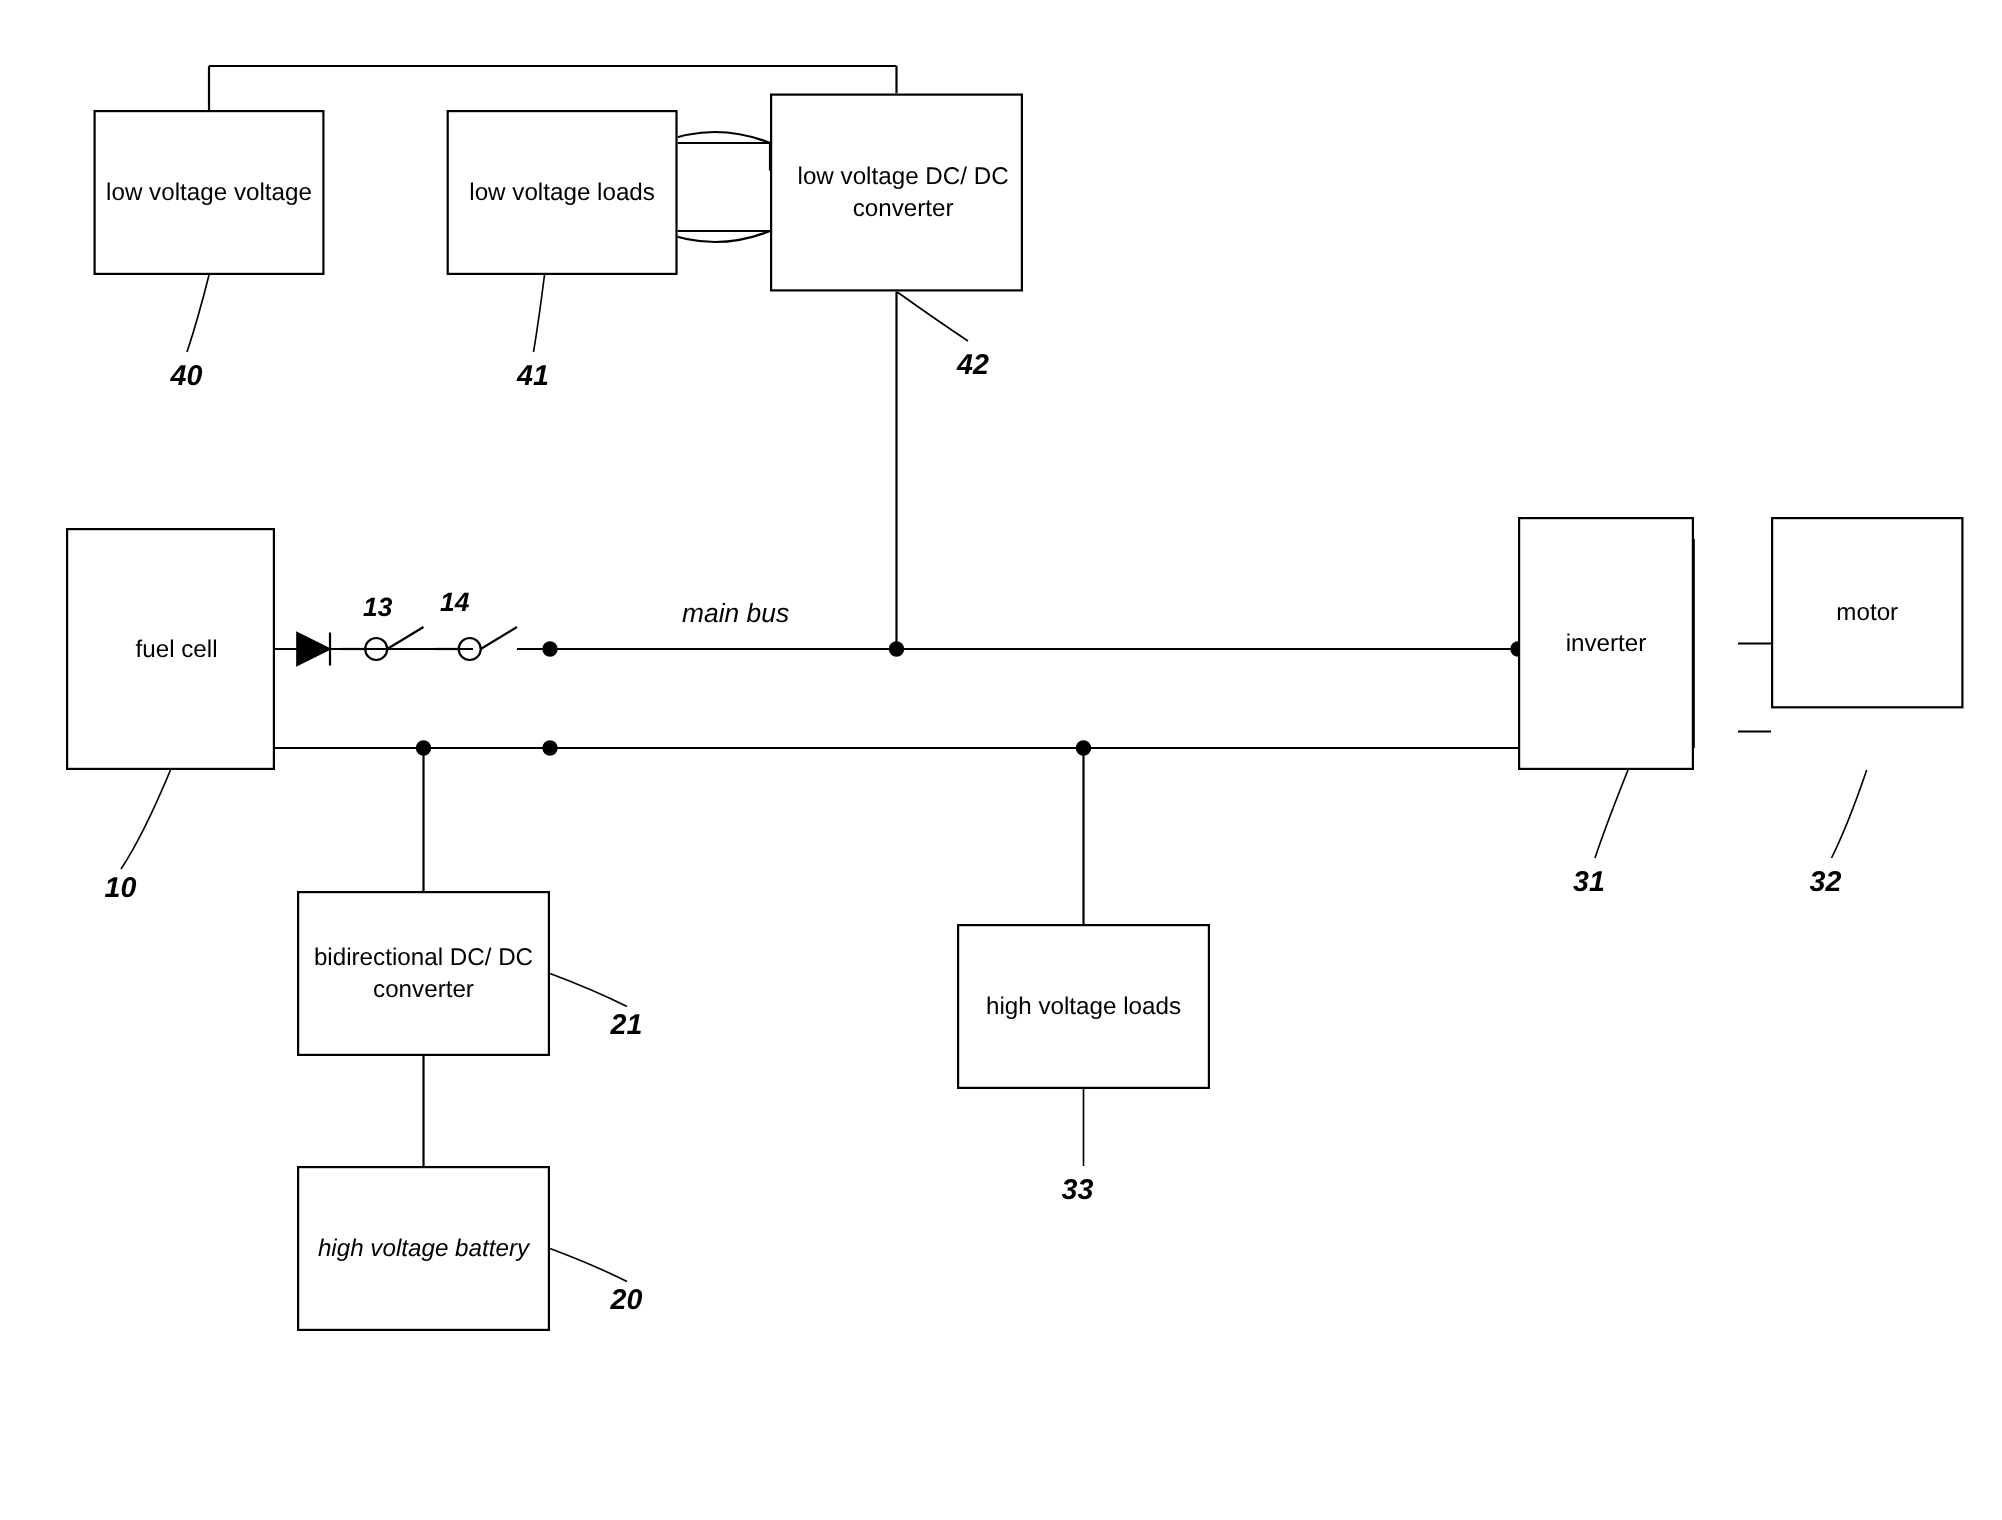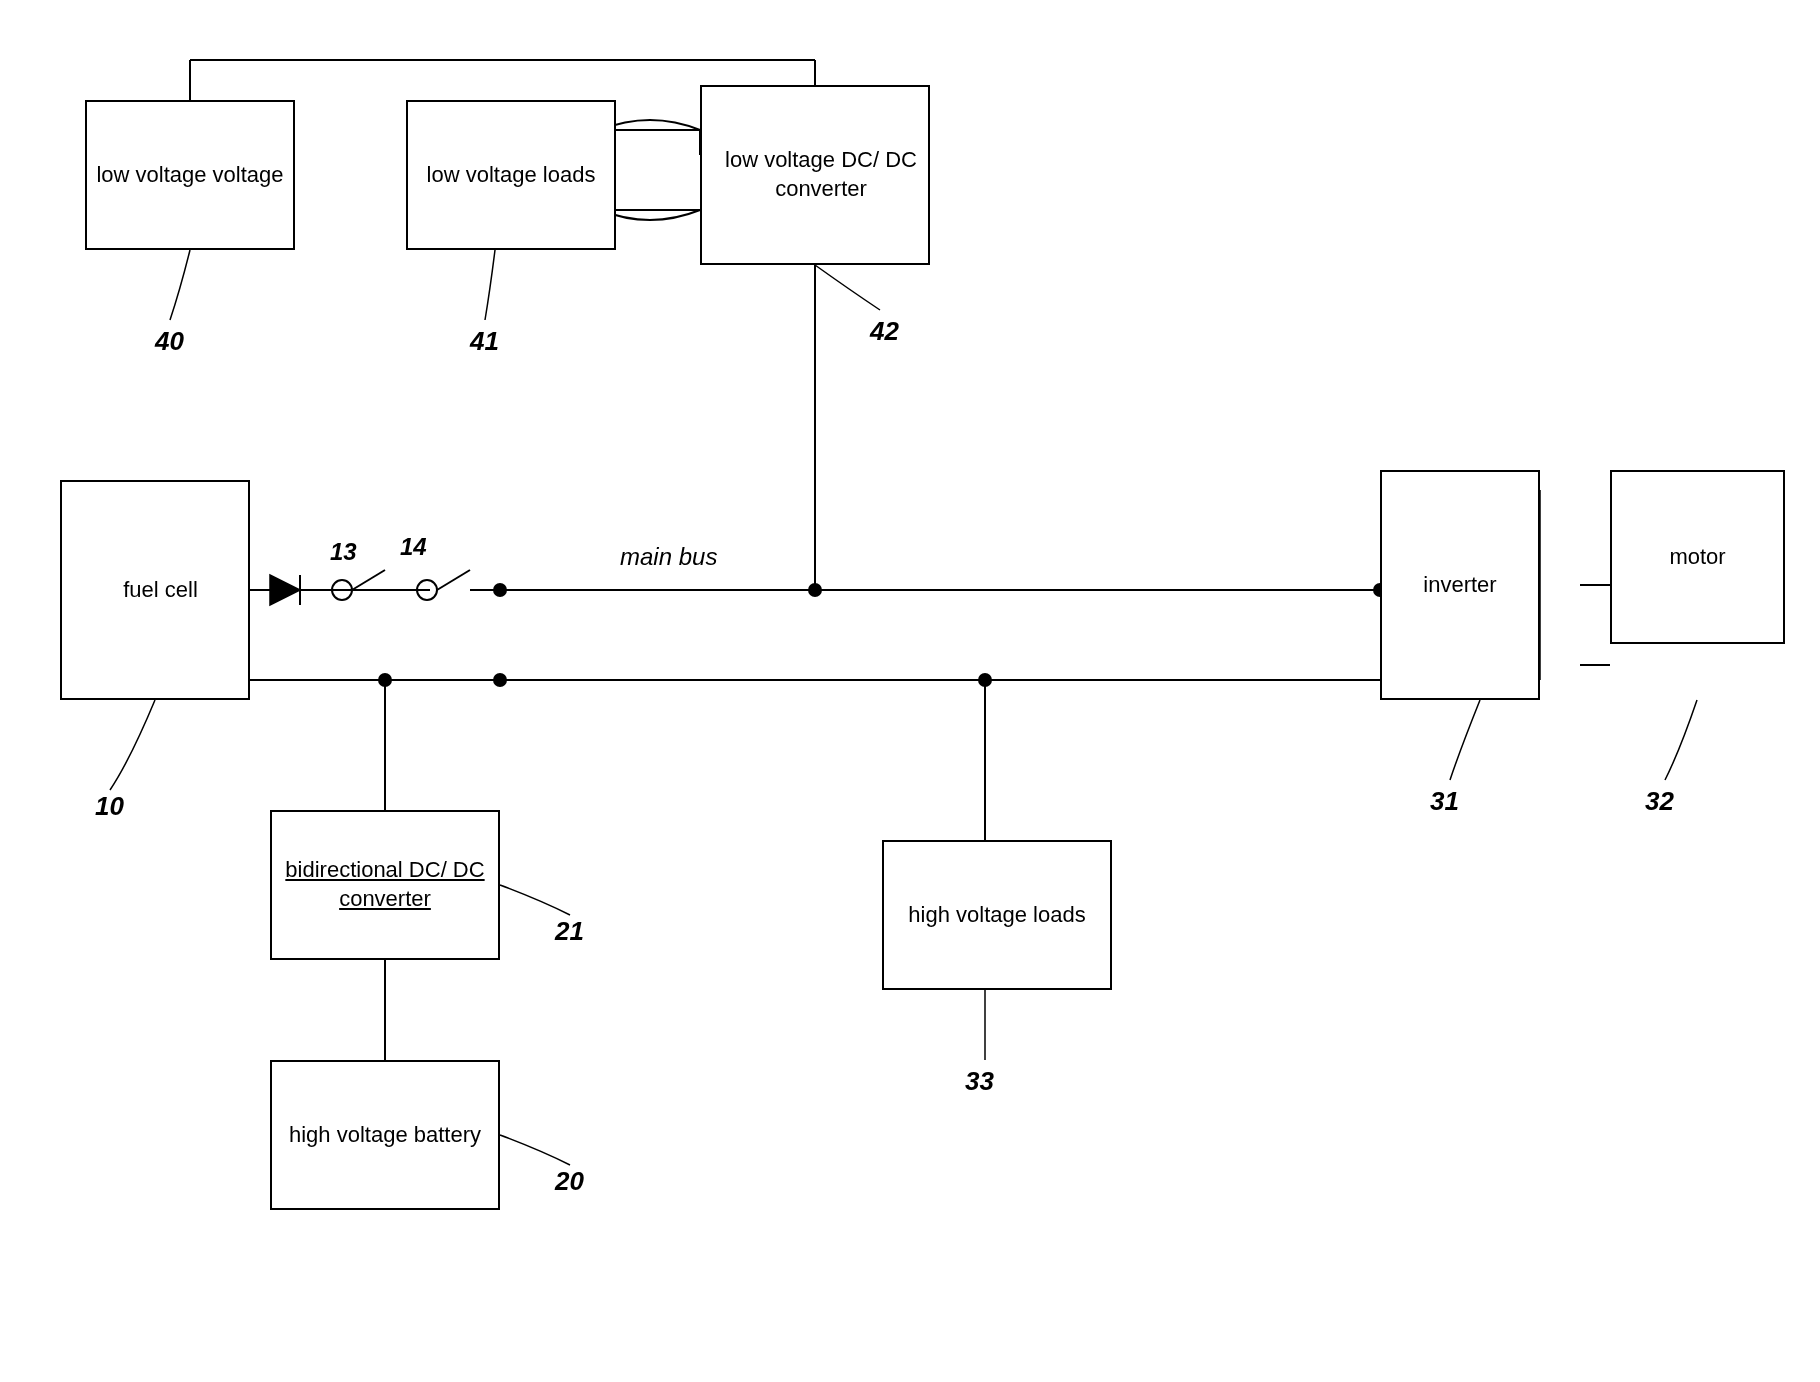--- a/index.html
+++ b/index.html
@@ -162,29 +162,29 @@
   </div>
 
   <div class="component-box" style="left:390px; top:100px; width:210px; height:150px;margin-left:16px;">
     <span>low voltage loads</span>
   </div>
 
   <div class="component-box" style="left:700px; top:85px; width:230px; height:180px;padding-left:20px;">
     <span>low voltage DC/ DC converter</span>
   </div>
 
-  <div class="component-box" style="left:270px; top:810px; width:230px; height:150px;text-decoration:underline;">
+  <div class="component-box" style="left:270px; top:810px; width:230px; height:150px;">
     <span>bidirectional DC/ DC converter</span>
   </div>
 
-  <div class="component-box" style="left:270px; top:1060px; width:230px; height:150px;">
+  <div class="component-box" style="left:270px; top:1060px; width:230px; height:150px;font-style:italic;">
     <span>high voltage battery</span>
   </div>
 
-  <div class="component-box" style="left:870px; top:840px; width:230px; height:150px;margin-left:12px;">
+  <div class="component-box" style="left:870px; top:840px; width:230px; height:150px;">
     <span>high voltage loads</span>
   </div>
 
   <div class="component-box" style="left:1380px; top:470px; width:160px; height:230px;">
     <span>inverter</span>
   </div>
 
   <div class="component-box" style="left:1610px; top:470px; width:175px; height:174px;">
     <span>motor</span>
   </div>

